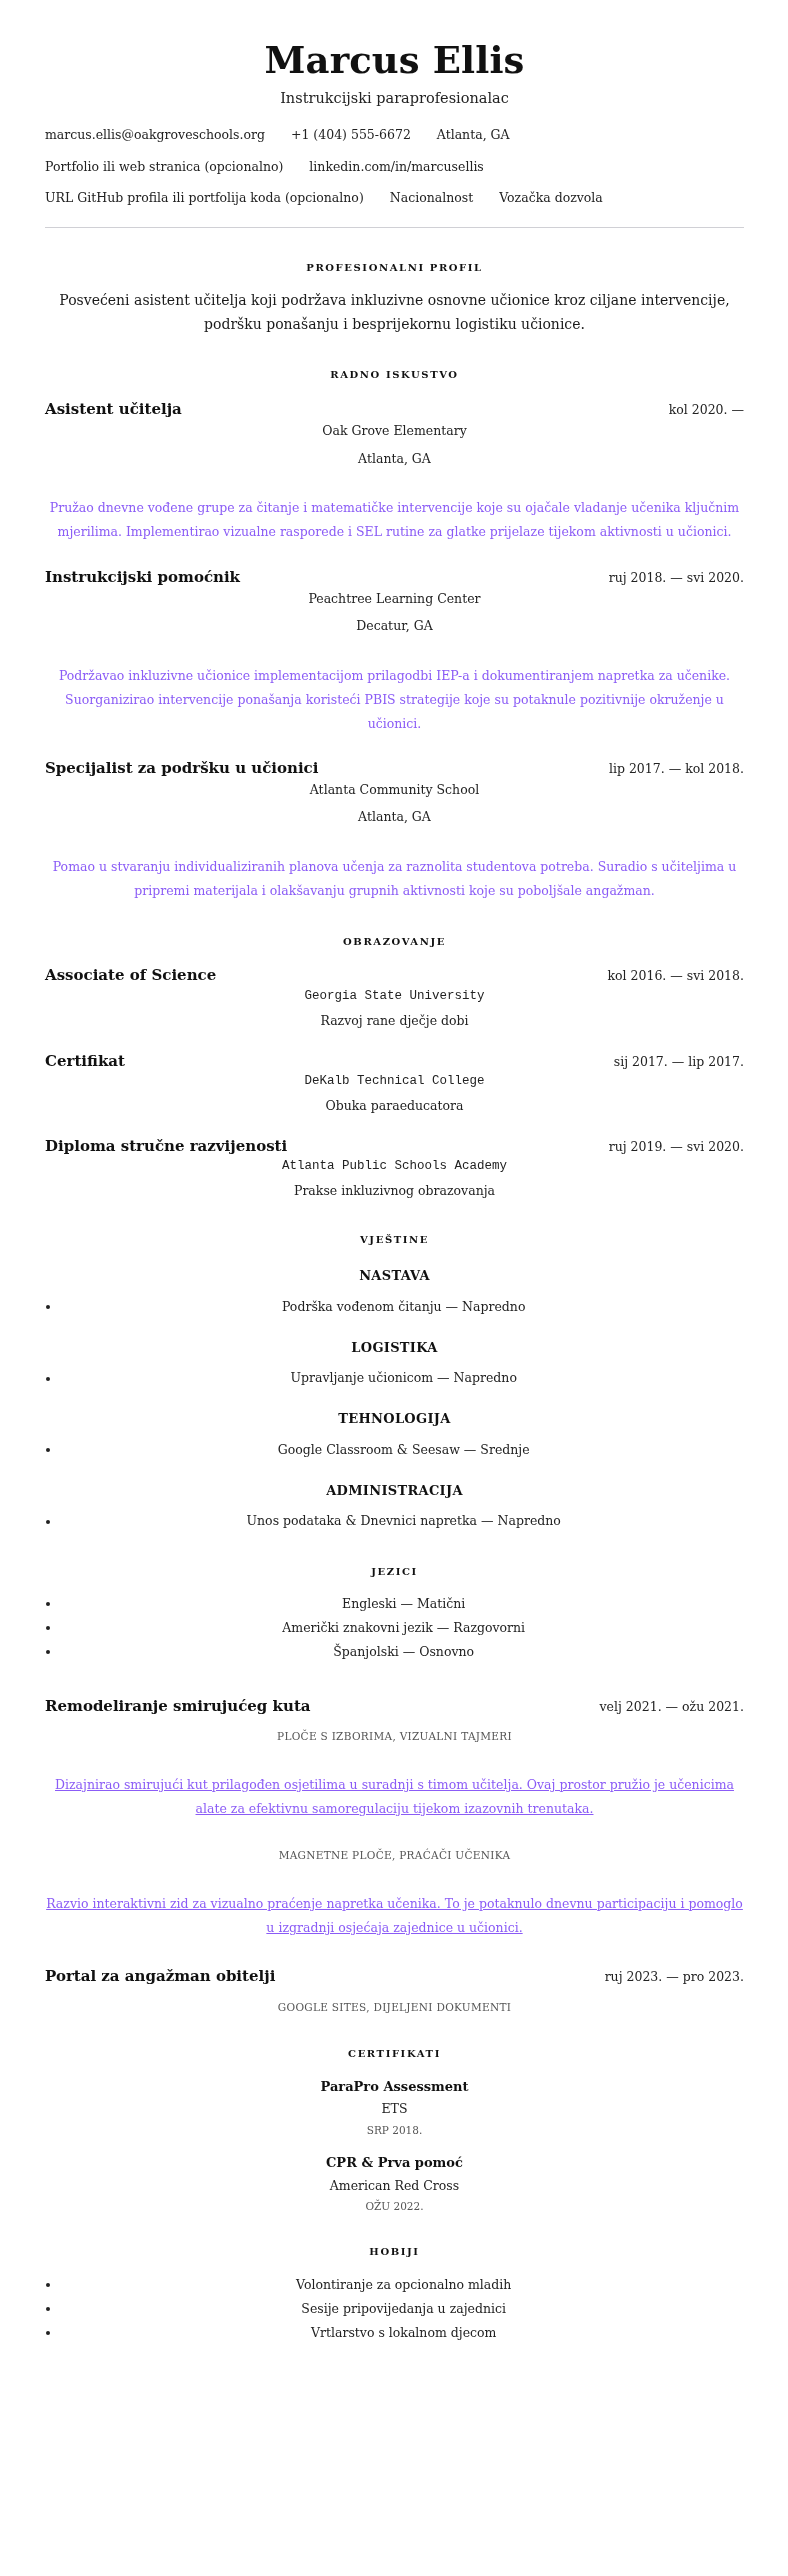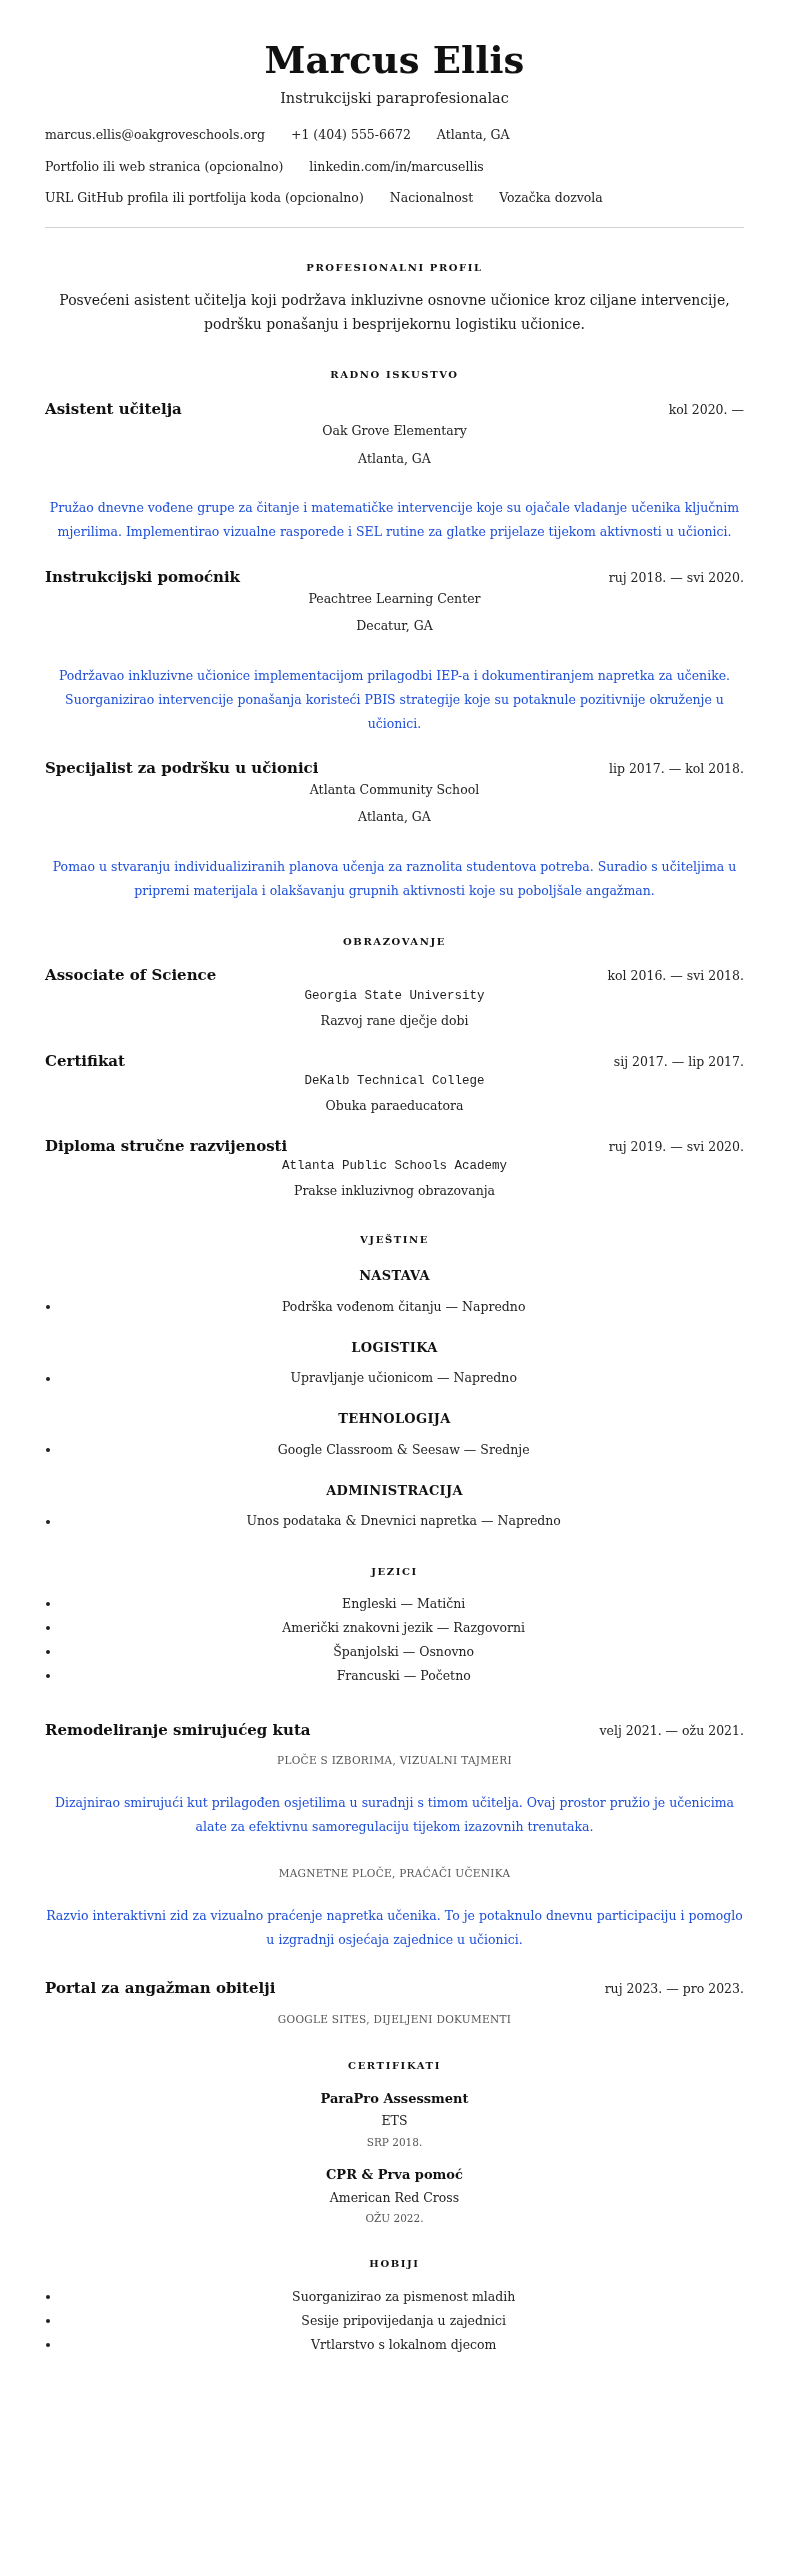--- a/index.html
+++ b/index.html
@@ -27,41 +27,41 @@
   .summary { font-size: 14px; line-height: 24px; margin-top: 12px; color: #1a1a1a; }
 
   
   .entry { margin-top: 17px; }
   .entry + .entry { margin-top: 22.3px; }
   .entry-head { display: flex; justify-content: space-between; align-items: baseline; }
   .entry-title { font-size: 15px; font-weight: bold; line-height: 20px; color: #111; }
   .entry-date { font-size: 12.5px; line-height: 18.4px; color: #222; white-space: nowrap; }
   .entry-sub { font-size: 12.5px; line-height: 18.4px; color: #222; margin-top: 2.6px; }
   .entry-loc { font-size: 12.5px; line-height: 18.4px; color: #222; margin-top: 9.2px; }
-  .entry-desc { font-size: 12.5px; line-height: 24px; color: #1d4ed8; margin-top: 28px; }
+  .entry-desc { font-size: 12.5px; line-height: 24px; color: #8b5cf6; margin-top: 28px; }
 
   .edu .entry { margin-top: 16px; }
   .edu .entry + .entry { margin-top: 20px; }
   .edu .entry-sub { margin-top: 1.3px; font-family: Liberation Mono, monospace; }
   .edu .entry-field { font-size: 12.5px; line-height: 18.4px; color: #222; margin-top: 6.6px; }
 
   
   .skill-group { margin-top: 20px; }
   .skill-group + .skill-group { margin-top: 20px; }
   .skill-cat { font-size: 13px; font-weight: bold; letter-spacing: 0.3px; line-height: 17px; color: #111; }
   ul.bullets { list-style: none; margin-top: 10.5px; }
   ul.bullets li { position: relative; padding-left: 18.4px; font-size: 12.5px; line-height: 24px; color: #222; }
   ul.bullets li::before { content: ""; position: absolute; left: 1.3px; top: 10.5px; width: 4px; height: 4px; border-radius: 50%; background: #222; }
   .langs ul.bullets { margin-top: 12px; }
 
   
   .proj .entry { margin-top: 18.4px; }
   .proj .entry + .entry { margin-top: 26px; }
   .proj-tech { font-size: 10.5px; letter-spacing: 0.3px; color: #555; line-height: 16px; margin-top: 12px; text-transform: uppercase; }
-  .proj .entry-desc { margin-top: 23px; }
+  .proj .entry-desc { margin-top: 29px; text-decoration: underline; }
 
   
   .cert { margin-top: 17px; }
   .cert + .cert { margin-top: 17px; }
   .cert-name { font-size: 13px; font-weight: bold; line-height: 17px; color: #111; }
   .cert-issuer { font-size: 12.5px; line-height: 18.4px; color: #222; margin-top: 5.3px; }
   .cert-date { font-size: 10.5px; line-height: 14.5px; color: #555; margin-top: 4px; text-transform: uppercase; }
 
   .hobbies ul.bullets { margin-top: 13px; }
 </style>
@@ -190,21 +190,20 @@
       </ul>
     </div>
   </section>
 
   <section class="section langs">
     <h2 class="section-title">JEZICI</h2>
     <ul class="bullets">
       <li>Engleski — Matični</li>
       <li>Američki znakovni jezik — Razgovorni</li>
       <li>Španjolski — Osnovno</li>
-      <li>Francuski — Početno</li>
     </ul>
   </section>
 
   <section class="section proj">
 
     <div class="entry">
       <div class="entry-head">
         <div class="entry-title">Remodeliranje smirujućeg kuta</div>
         <div class="entry-date">velj 2021. — ožu 2021.</div>
       </div>
@@ -238,20 +237,20 @@
     <div class="cert">
       <div class="cert-name">CPR &amp; Prva pomoć</div>
       <div class="cert-issuer">American Red Cross</div>
       <div class="cert-date">OŽU 2022.</div>
     </div>
   </section>
 
   <section class="section hobbies">
     <h2 class="section-title">HOBIJI</h2>
     <ul class="bullets">
-      <li>Suorganizirao za pismenost mladih</li>
+      <li>Volontiranje za opcionalno mladih</li>
       <li>Sesije pripovijedanja u zajednici</li>
       <li>Vrtlarstvo s lokalnom djecom</li>
     </ul>
   </section>
 
 </div>
 
 
 </body></html>

